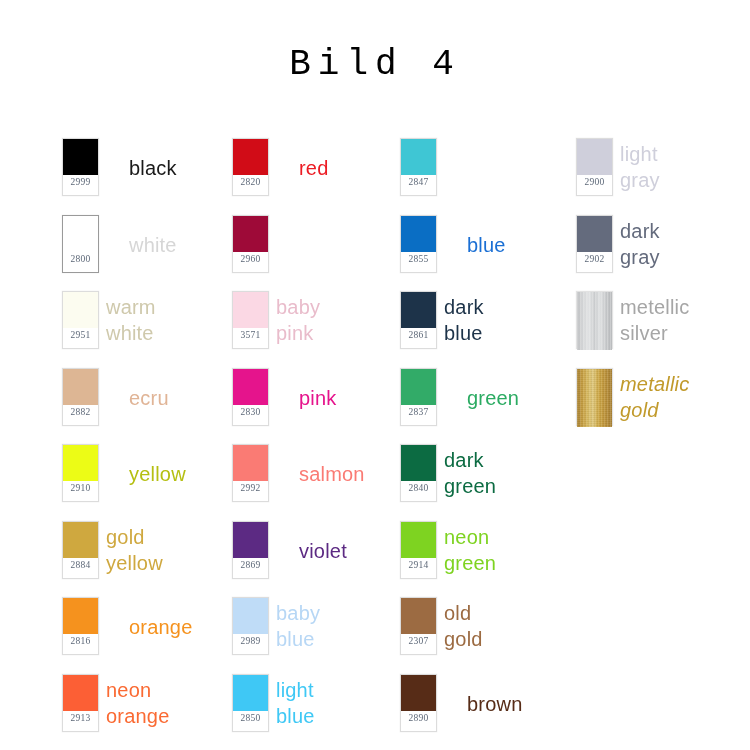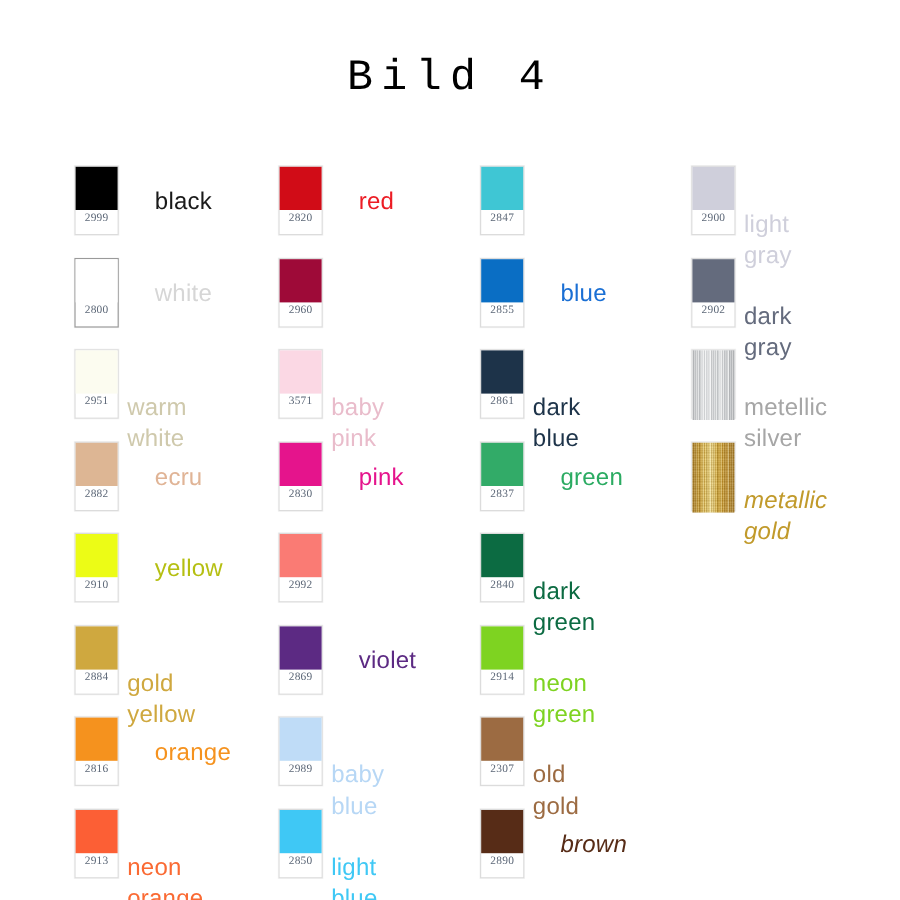--- a/index.html
+++ b/index.html
@@ -104,21 +104,20 @@
     padding-top: 0px;
     white-space: pre-line;
     font-weight: 400;
   }
   .swatch-label.single {
     padding-top: 17px;
     margin-left: 30px;
   }
   .swatch-label.double {
     padding-top: 3px;
-    margin-top: 33px;
   }
 
   
   .tex-silver {
     background:
       repeating-linear-gradient(90deg,
         rgba(255,255,255,0.85) 0px,
         rgba(168,170,172,0.45) 1px,
         rgba(255,255,255,0.55) 2px,
         rgba(140,143,147,0.40) 3px),
@@ -234,20 +233,21 @@
           <div class="swatch-chip" style="background: rgb(229, 20, 140);"></div>
           <div class="swatch-code">2830</div>
         </div>
         <div class="swatch-label single" style="color: rgb(229, 20, 140);">pink</div>
       </div>
       <div class="swatch-item">
         <div class="swatch-card">
           <div class="swatch-chip" style="background: rgb(250, 123, 116);"></div>
           <div class="swatch-code">2992</div>
         </div>
+        <div class="swatch-label single" style="color: rgb(250, 123, 116);">salmon</div>
       </div>
       <div class="swatch-item">
         <div class="swatch-card">
           <div class="swatch-chip" style="background: rgb(92, 42, 131);"></div>
           <div class="swatch-code">2869</div>
         </div>
         <div class="swatch-label single" style="color: rgb(92, 42, 131);">violet</div>
       </div>
       <div class="swatch-item">
         <div class="swatch-card">
@@ -317,21 +317,21 @@
           <div class="swatch-code">2307</div>
         </div>
         <div class="swatch-label double" style="color: rgb(156, 107, 66);">old
 gold</div>
       </div>
       <div class="swatch-item">
         <div class="swatch-card">
           <div class="swatch-chip" style="background: rgb(87, 44, 23);"></div>
           <div class="swatch-code">2890</div>
         </div>
-        <div class="swatch-label single" style="color: rgb(87, 44, 23); font-style: italic;">brown</div>
+        <div class="swatch-label single" style="color: rgb(87, 44, 23);">brown</div>
       </div>
     </div>
     <div class="swatch-column col-3">
       <div class="swatch-item">
         <div class="swatch-card">
           <div class="swatch-chip" style="background: rgb(207, 207, 219);"></div>
           <div class="swatch-code">2900</div>
         </div>
         <div class="swatch-label double" style="color: rgb(207, 207, 219);">light
 gray</div>

